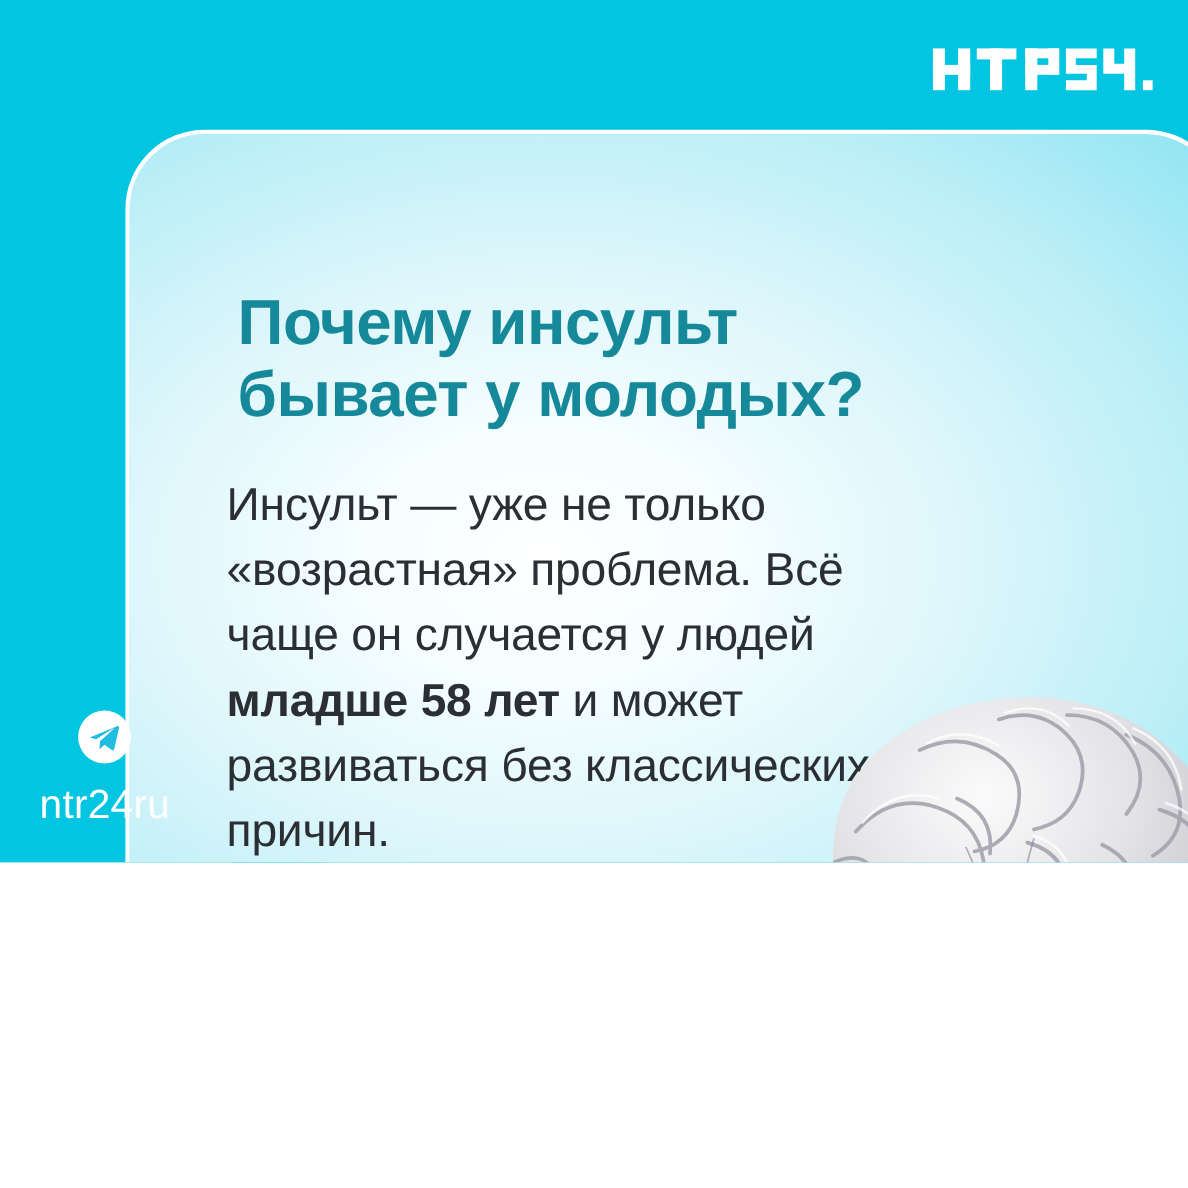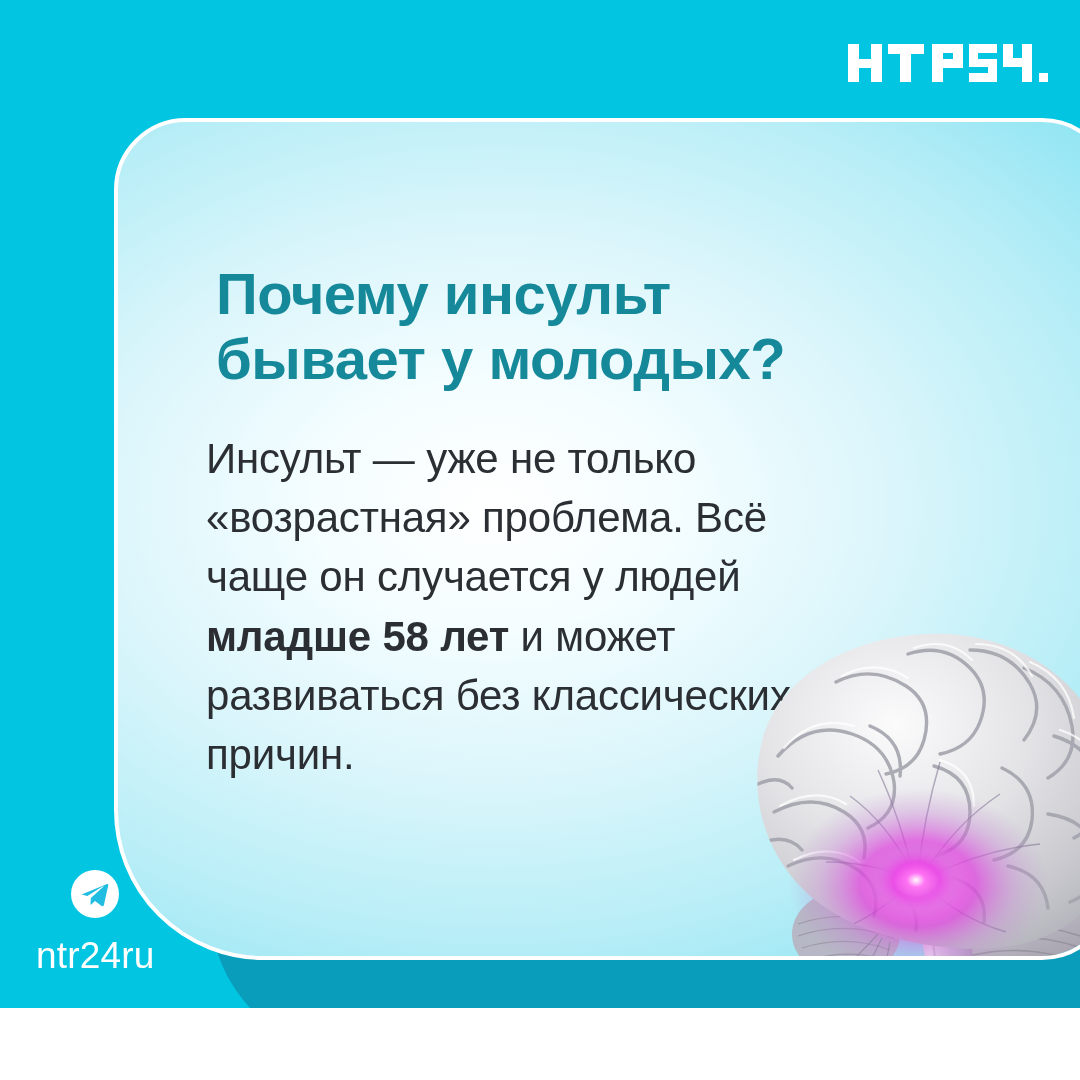--- a/index.html
+++ b/index.html
@@ -3,21 +3,21 @@
 <meta charset="utf-8">
 <style>
   html, body {
     margin: 0;
     padding: 0;
     background: #ffffff;
   }
   #poster {
     position: relative;
     width: 1080px;
-    height: 1008px;
+    height: 784px;
     overflow: hidden;
     background: #02C5E2;
     font-family: "Liberation Sans", sans-serif;
   }
 
   
   .shadow-wrap {
     position: absolute;
     inset: 0;
     overflow: hidden;

